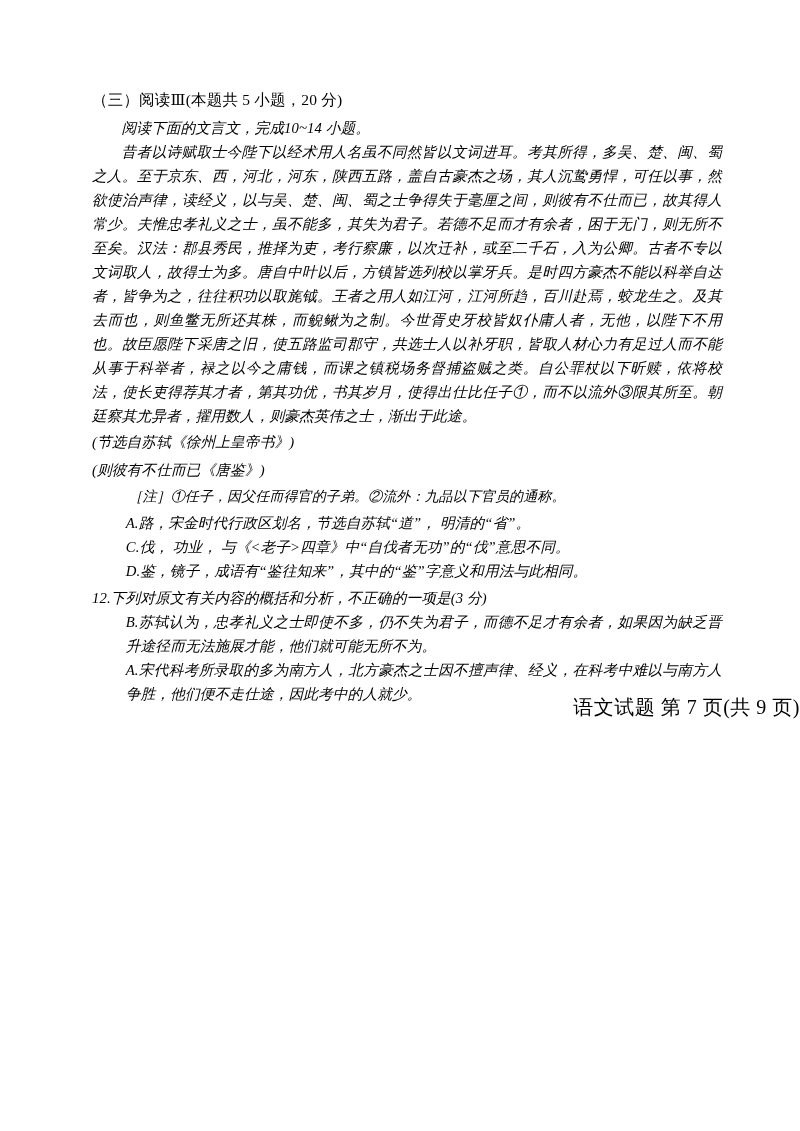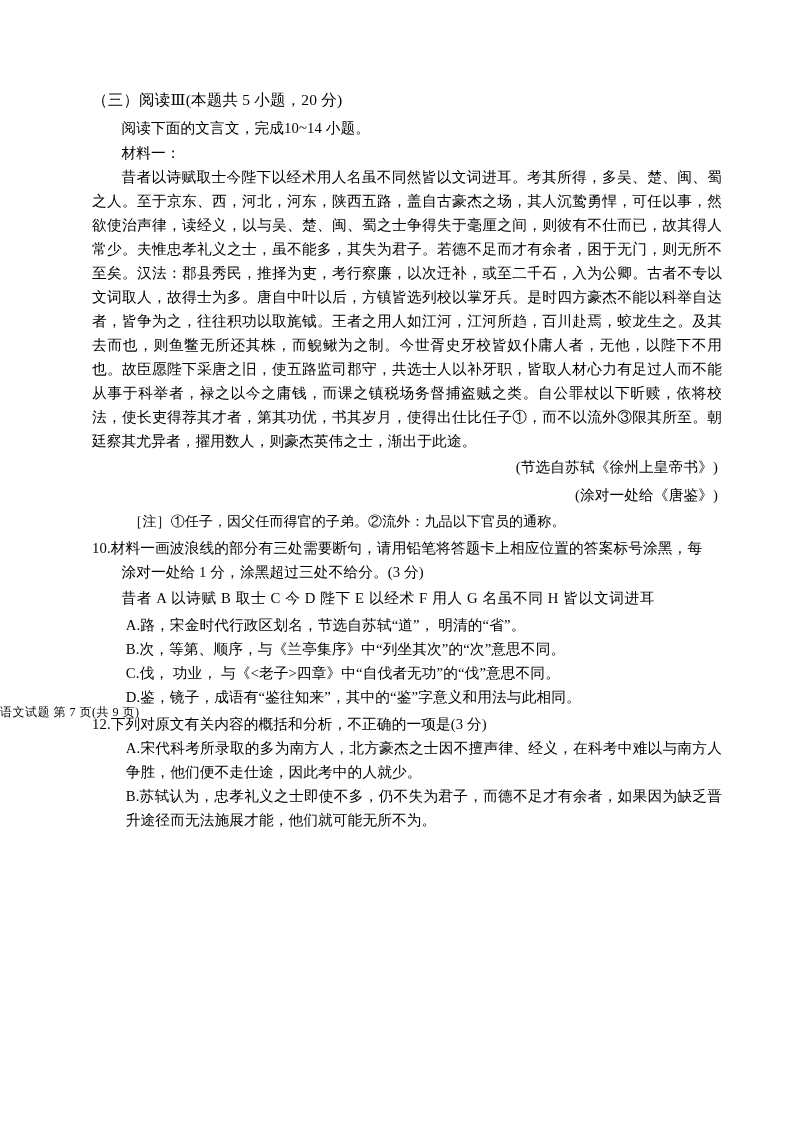--- a/index.html
+++ b/index.html
@@ -29,27 +29,28 @@
   }
   .ind1 {
     text-indent: 2em;
   }
   p {
     margin: 0;
     font-size: 15px;
     line-height: 1.62;
     text-align: justify;
     letter-spacing: 0.1px;
+    font-style: italic;
   }
   .body-text {
     font-size: 14.7px;
     line-height: 1.63;
   }
   .right {
-    text-align: right;
+    text-align: left;
     font-size: 14.7px;
     line-height: 1.9;
     padding-right: 4px;
   }
   .note {
     font-size: 14px;
     line-height: 1.6;
     padding-left: 2.6em;
     margin-top: 2px;
   }
@@ -73,61 +74,54 @@
     padding-left: 2.0em;
     font-size: 14.7px;
     line-height: 1.8;
     letter-spacing: 0.6px;
   }
   .footer {
     position: absolute;
     left: 0;
     right: 0;
     bottom: 136px;
-    text-align: left;
-    font-size: 12px;
+    text-align: right;
+    font-size: 20px;
     letter-spacing: 0.5px;
   }
   .mat-label {
     text-indent: 2em;
     font-size: 14.7px;
     line-height: 1.7;
   }
 </style>
 </head>
 <body>
 
 <div class="page">
 
   <div class="sec-title">（三）阅读Ⅲ(本题共 5 小题，20 分)</div>
 
   <p class="ind1 body-text">阅读下面的文言文，完成10~14 小题。</p>
 
-  <p class="mat-label">材料一：</p>
   <p class="ind1 body-text"><span>昔者以诗赋取士今陛下以经术用人名虽不同然皆以文词进耳。考其所得，多吴、楚、闽、蜀之人。至于京东、西，河北，河东，陕西五路，盖自古豪杰之场，其人沉鸷勇悍，可任以事，然欲使治声律，读经义，以与吴、楚、闽、蜀之士争得失于毫厘之间，则彼有不仕而已，故其得人常少。夫惟忠孝礼义之士，虽不能多，其失为君子。若德不足而才有余者，困于无门，则无所不至矣。汉法：郡县秀民，推择为吏，考行察廉，以次迁补，或至二千石，入为公卿。古者不专以文词取人，故得士为多。唐自中叶以后，方镇皆选列校以掌牙兵。是时四方豪杰不能以科举自达者，皆争为之，往往积功以取旄钺。王者之用人如江河，江河所趋，百川赴焉，蛟龙生之。及其去而也，则鱼鳖无所还其株，而鲵鳅为之制。今世胥史牙校皆奴仆庸人者，无他，以陛下不用也。故臣愿陛下采唐之旧，使五路监司郡守，共选士人以补牙职，皆取人材心力有足过人而不能从事于科举者，禄之以今之庸钱，而课之镇税场务督捕盗贼之类。自公罪杖以下昕赎，依将校法，使长吏得荐其才者，第其功优，书其岁月，使得出仕比任子①，而不以流外③限其所至。朝廷察其尤异者，擢用数人，则豪杰英伟之士，渐出于此途。</span></p>
   <p class="right">(节选自苏轼《徐州上皇帝书》)</p>
 
-  <p class="right">(涂对一处给《唐鉴》)</p>
+  <p class="right">(则彼有不仕而已《唐鉴》)</p>
 
   <p class="note">［注］①任子，因父任而得官的子弟。②流外：九品以下官员的通称。</p>
 
-  <div class="qblock">
-    <p class="q"><span>10.</span><span>材料一画波浪线的部分有三处需要断句，请用铅笔将答题卡上相应位置的答案标号涂黑，每</span></p>
-    <p class="q q-cont">涂对一处给 1 分，涂黑超过三处不给分。(3 分)</p>
-    <p class="sep-line">昔者 A 以诗赋 B 取士 C 今 D 陛下 E 以经术 F 用人 G 名虽不同 H 皆以文词进耳</p>
-  </div>
 
   <div class="qblock">
     <p class="q-opt"><span>A.</span><span>路，宋金时代行政区划名，节选自苏轼“道”， 明清的“省”。</span></p>
-    <p class="q-opt"><span>B.</span><span>次，等第、顺序，与《兰亭集序》中“列坐其次”的“次”意思不同。</span></p>
     <p class="q-opt"><span>C.</span><span>伐， 功业， 与《&lt;老子&gt;四章》中“自伐者无功”的“伐”意思不同。</span></p>
     <p class="q-opt"><span>D.</span><span>鉴，镜子，成语有“鉴往知来”，其中的“鉴”字意义和用法与此相同。</span></p>
   </div>
 
   <div class="qblock">
     <p class="q"><span>12.</span><span>下列对原文有关内容的概括和分析，不正确的一项是(3 分)</span></p>
+    <p class="q-opt"><span>B.</span><span>苏轼认为，忠孝礼义之士即使不多，仍不失为君子，而德不足才有余者，如果因为缺乏晋升途径而无法施展才能，他们就可能无所不为。</span></p>
     <p class="q-opt"><span>A.</span><span>宋代科考所录取的多为南方人，北方豪杰之士因不擅声律、经义，在科考中难以与南方人争胜，他们便不走仕途，因此考中的人就少。</span></p>
-    <p class="q-opt"><span>B.</span><span>苏轼认为，忠孝礼义之士即使不多，仍不失为君子，而德不足才有余者，如果因为缺乏晋升途径而无法施展才能，他们就可能无所不为。</span></p>
   </div>
 
   <div class="footer">语文试题 第 7 页(共 9 页)</div>
 
 </div>
 
 </body></html>

